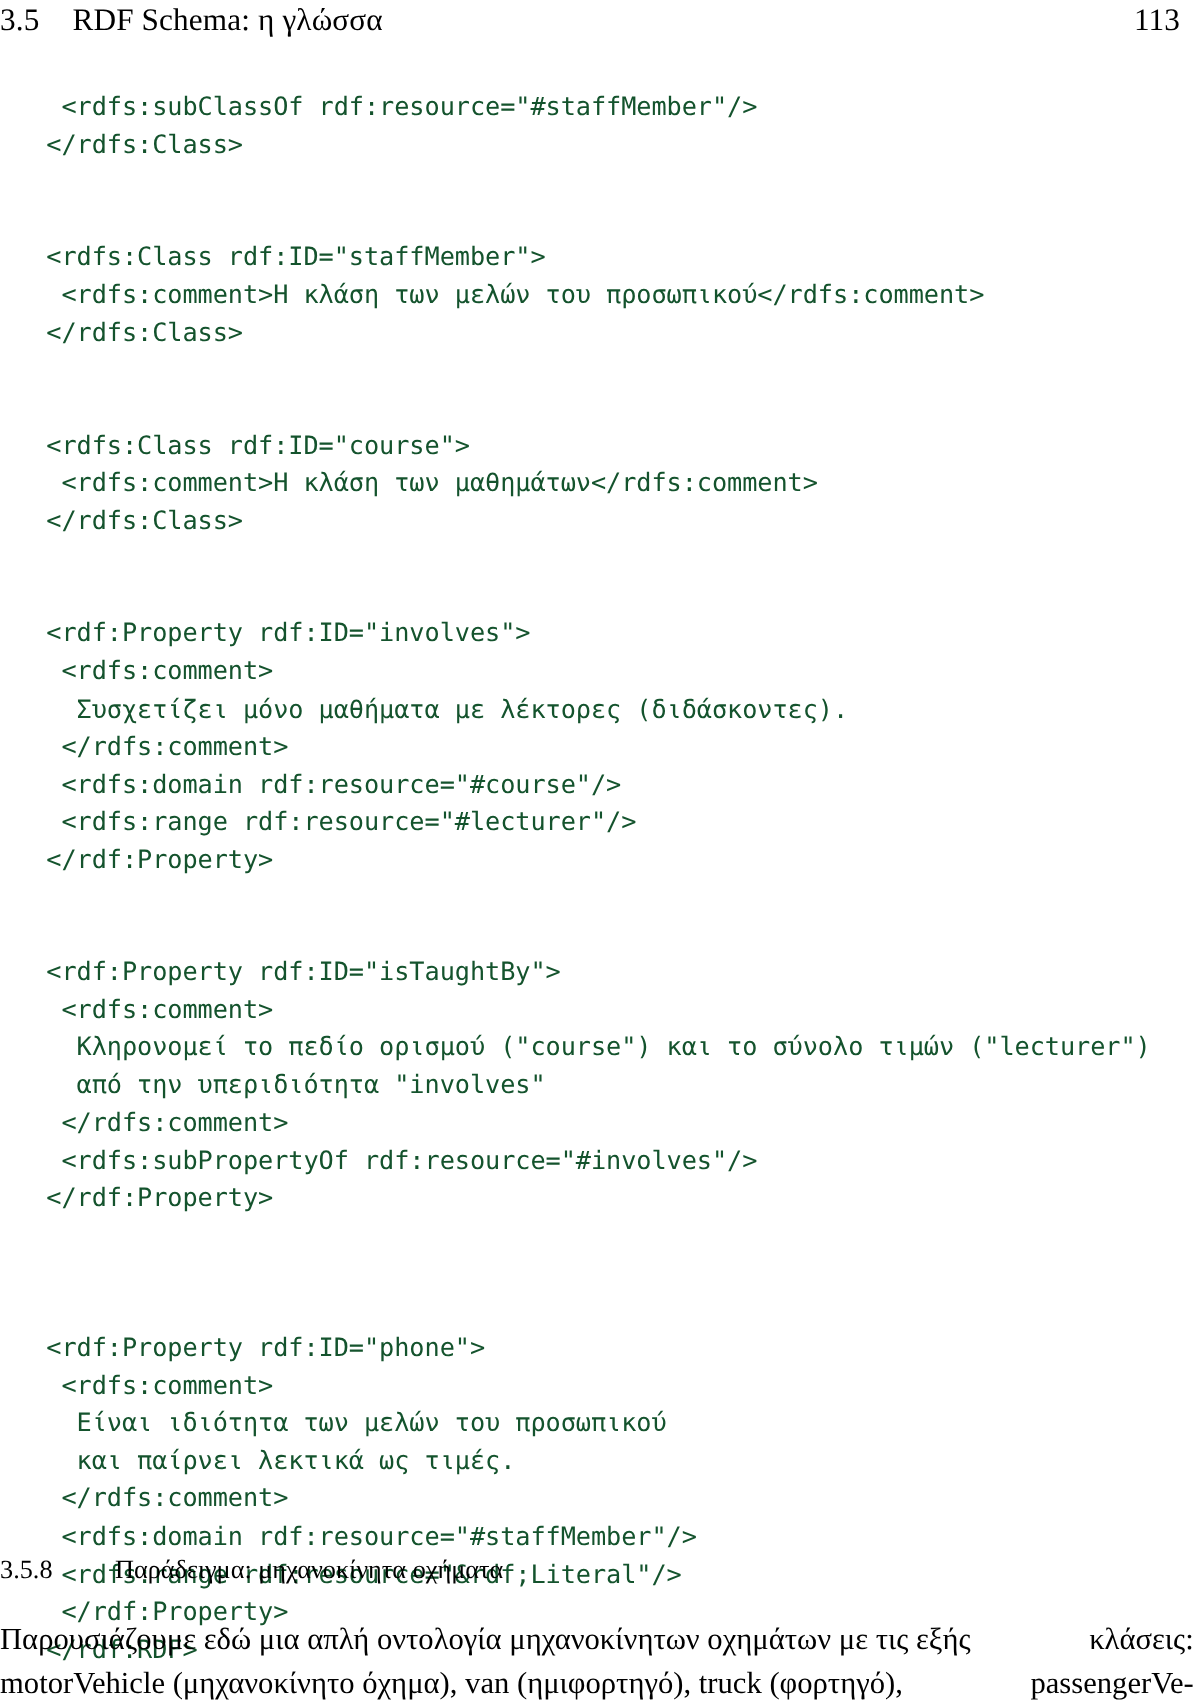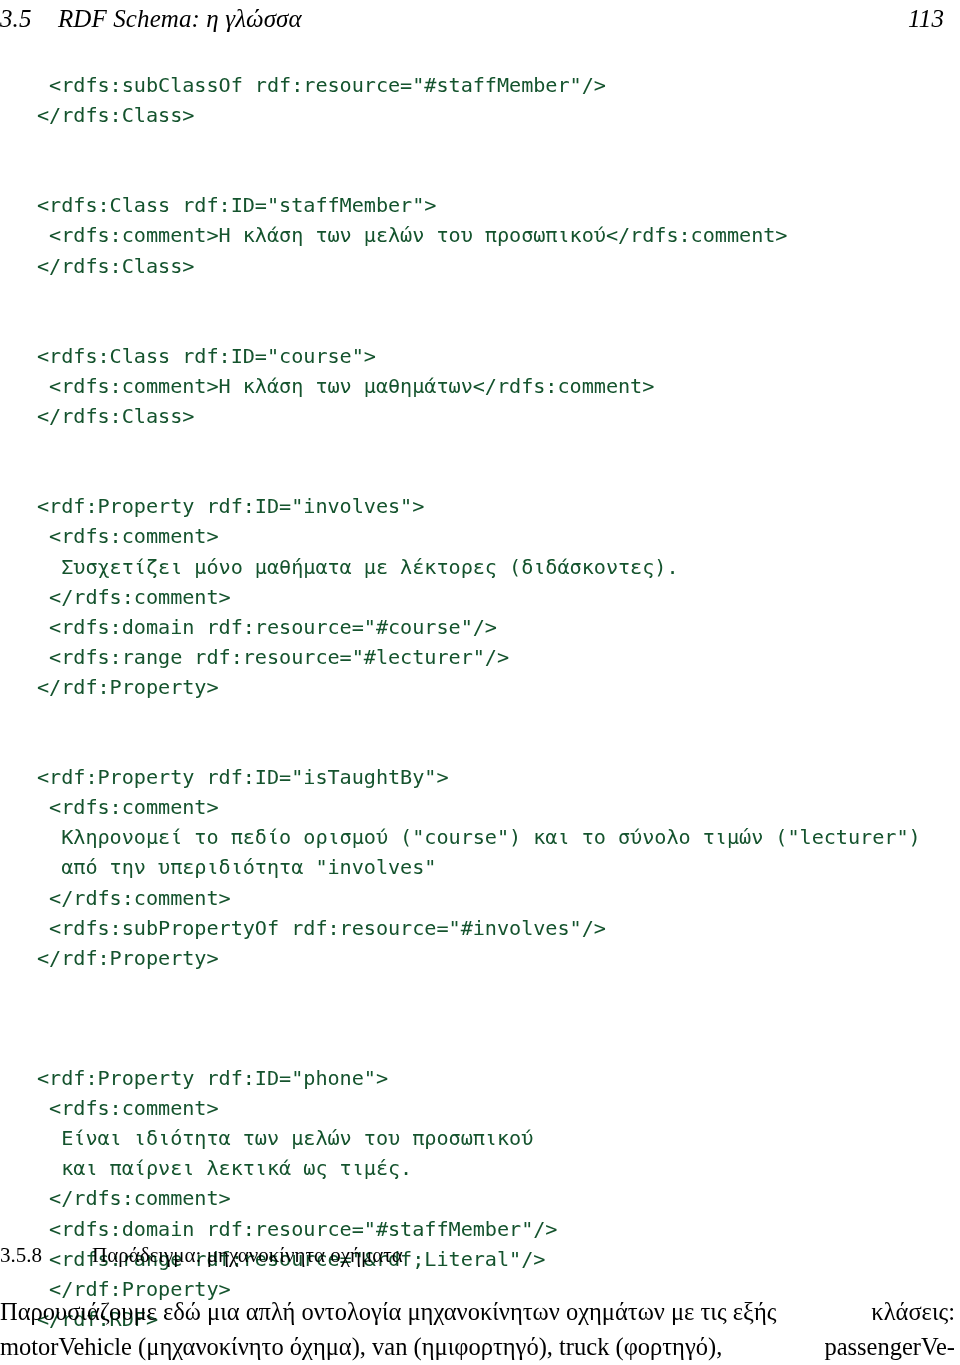--- a/index.html
+++ b/index.html
@@ -23,22 +23,21 @@
   }
 
   
   .page-header {
     position: absolute;
     top: 0px;
     left: 0px;
     width: 960px;
     height: 34px;
     display: flex;
-    align-items: flex-end;
-    font-style: italic;
+    align-items: center;
     font-size: 25px;
     line-height: 30px;
     letter-spacing: 0.1px;
   }
   .hdr-num {
     width: 58px;
     flex: 0 0 auto;
   }
   .hdr-title {
     flex: 1 1 auto;

